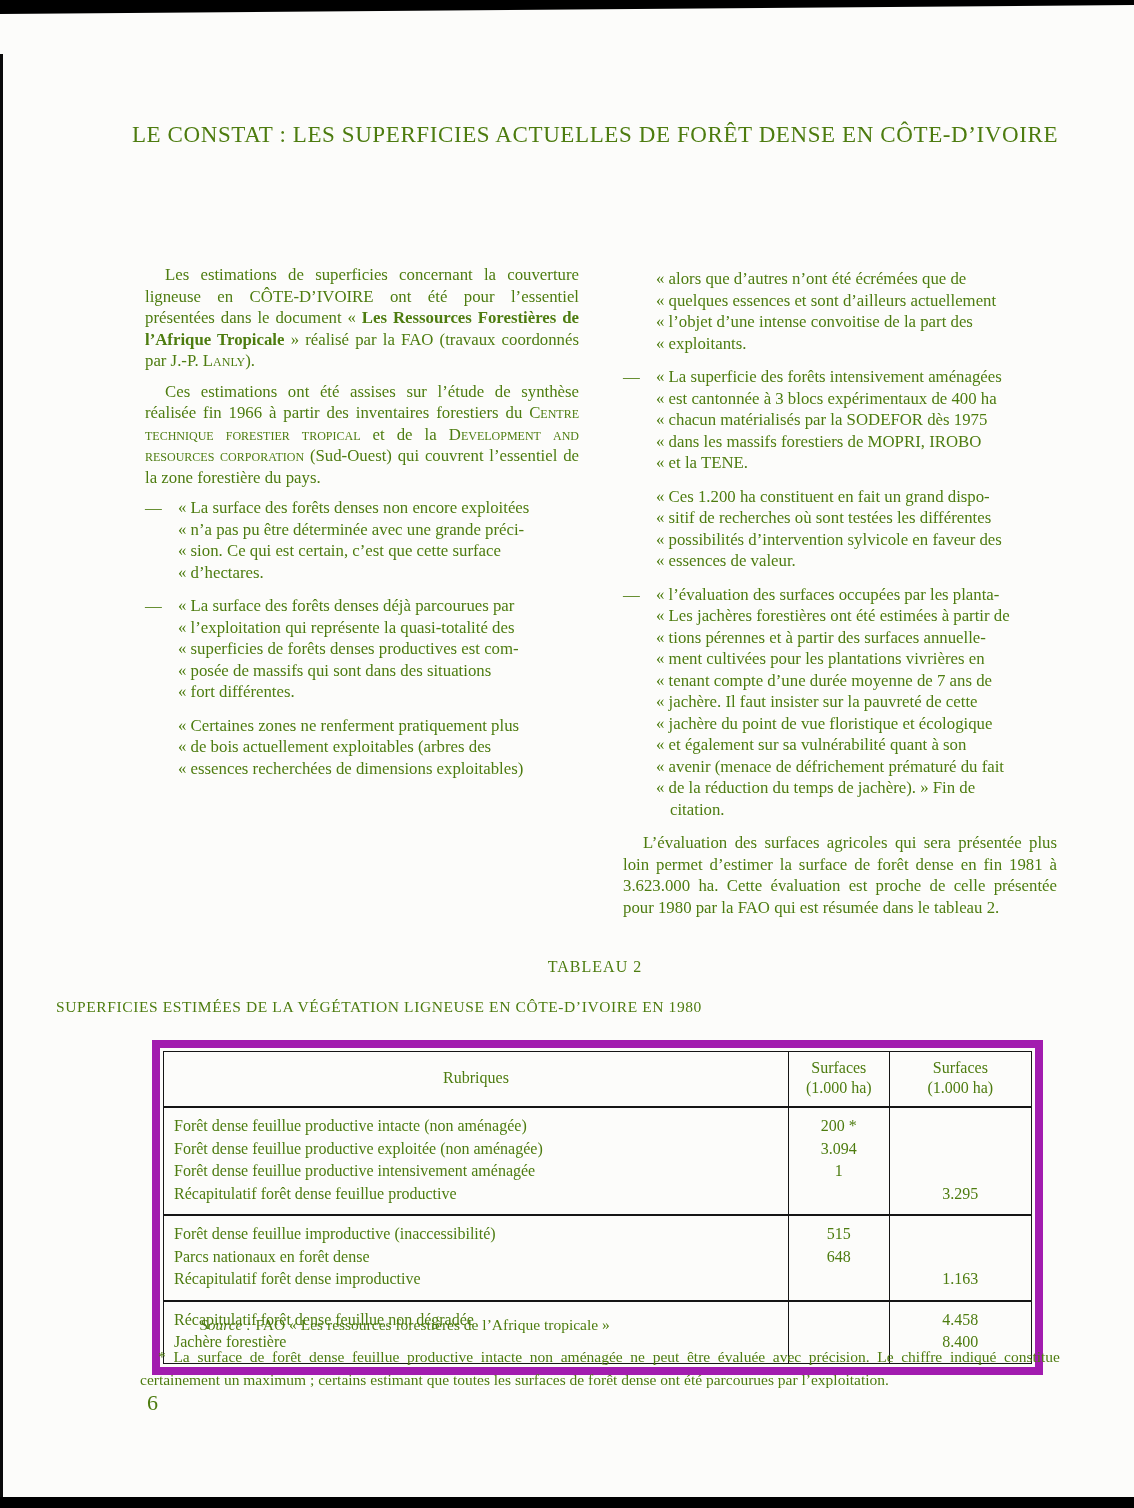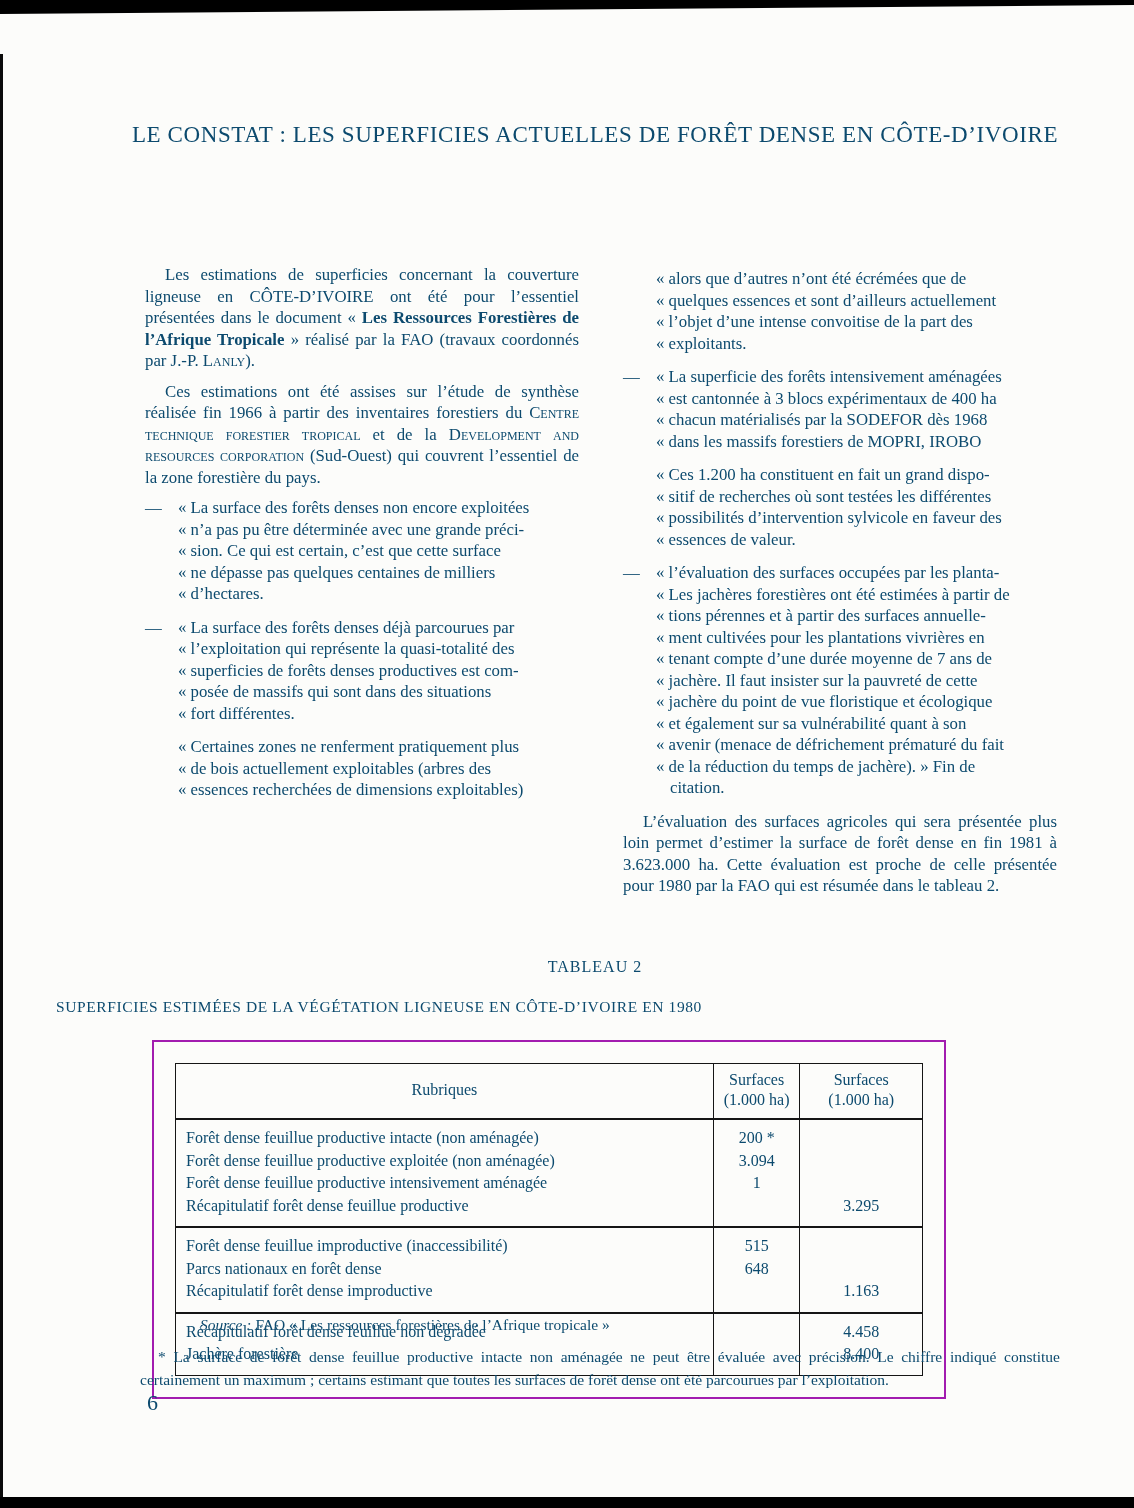--- a/index.html
+++ b/index.html
@@ -1,21 +1,21 @@
 <!DOCTYPE html>
 <html lang="fr"><head>
 <meta charset="utf-8">
 <style>
   html,body{margin:0;padding:0;background:#e8e8e6;}
   .page{
     position:relative;
     width:1134px;height:1508px;
     background:#fcfcfa;
     font-family:"Liberation Serif","DejaVu Serif",serif;
-    color:#0c4a6e;
+    color:#4d7c0f;
     overflow:hidden;
     margin:0 auto;
   }
   
   .scan-bar-top{position:absolute;top:0;left:0;width:100%;height:14px;background:#000;
     clip-path:polygon(0 0,100% 0,100% 36%,0 100%);}
   .scan-bar-left{position:absolute;top:54px;left:0;width:3px;height:1444px;background:#0b0b0b;}
   .scan-bar-bottom{position:absolute;bottom:0;left:0;width:100%;height:11px;background:#000;}
 
   .title{position:absolute;top:122px;left:56px;width:1078px;margin:0;
@@ -31,22 +31,22 @@
   .qline{white-space:nowrap;}
   .qtail{padding-left:14px;}
   .sc{font-variant:small-caps;}
   .b{font-weight:bold;}
 
   .tcaption{position:absolute;top:958px;left:56px;width:1078px;
     text-align:center;font-size:16px;letter-spacing:1px;}
   .tsubcaption{position:absolute;top:998px;left:56px;width:1078px;
     text-align:left;font-size:15.5px;letter-spacing:.6px;}
 
-  .table-wrap{position:absolute;top:1040px;left:152px;width:794px;
-    border:2px solid #a21caf;padding:21px;box-sizing:border-box;}
+  .table-wrap{position:absolute;top:1040px;left:152px;width:891px;
+    border:8px solid #a21caf;padding:3px;box-sizing:border-box;}
   table{width:100%;border-collapse:collapse;border:1px solid #151515;font-size:16px;}
   th{font-weight:normal;text-align:center;vertical-align:middle;
     padding:6px 4px 8px 4px;border-bottom:2px solid #151515;line-height:20px;}
   th + th, td + td{border-left:1px solid #151515;}
   tbody{border-top:2px solid #151515;}
   tbody td{padding:0 10px;line-height:22.5px;vertical-align:top;}
   tbody td.val{text-align:center;padding:0 4px;}
   tbody tr:first-child td{padding-top:7px;}
   tbody tr:last-child td{padding-bottom:9px;}
 
@@ -68,21 +68,20 @@
 
   <div class="cols">
     <div class="col" id="col-left">
         <div class="para"><span>Les estimations de superficies concernant la couverture ligneuse en CÔTE-D’IVOIRE ont été pour l’essentiel présentées dans le document « </span><span class="b">Les Ressources Forestières de l’Afrique Tropicale</span><span> » réalisé par la FAO (travaux coordonnés par J.-P. </span><span class="sc">Lanly</span><span>).</span></div>
         <div class="para"><span>Ces estimations ont été assises sur l’étude de synthèse réalisée fin 1966 à partir des inventaires forestiers du </span><span class="sc">Centre technique forestier tropical</span><span> et de la </span><span class="sc">Development and resources corporation</span><span> (Sud-Ouest) qui couvrent l’essentiel de la zone forestière du pays.</span></div>
         <div class="quote">
           <span class="dash">—</span>
           <div class="qline">« La surface des forêts denses non encore exploitées</div>
           <div class="qline">« n’a pas pu être déterminée avec une grande préci-</div>
           <div class="qline">« sion. Ce qui est certain, c’est que cette surface</div>
-          <div class="qline">« ne dépasse pas quelques centaines de milliers</div>
           <div class="qline">« d’hectares.</div>
         </div>
         <div class="quote">
           <span class="dash">—</span>
           <div class="qline">« La surface des forêts denses déjà parcourues par</div>
           <div class="qline">« l’exploitation qui représente la quasi-totalité des</div>
           <div class="qline">« superficies de forêts denses productives est com-</div>
           <div class="qline">« posée de massifs qui sont dans des situations</div>
           <div class="qline">« fort différentes.</div>
         </div>
@@ -96,22 +95,23 @@
         <div class="quote">
           <div class="qline">« alors que d’autres n’ont été écrémées que de</div>
           <div class="qline">« quelques essences et sont d’ailleurs actuellement</div>
           <div class="qline">« l’objet d’une intense convoitise de la part des</div>
           <div class="qline">« exploitants.</div>
         </div>
         <div class="quote">
           <span class="dash">—</span>
           <div class="qline">« La superficie des forêts intensivement aménagées</div>
           <div class="qline">« est cantonnée à 3 blocs expérimentaux de 400 ha</div>
-          <div class="qline">« chacun matérialisés par la SODEFOR dès 1968</div>
+          <div class="qline">« chacun matérialisés par la SODEFOR dès 1975</div>
           <div class="qline">« dans les massifs forestiers de MOPRI, IROBO</div>
+          <div class="qline">« et la TENE.</div>
         </div>
         <div class="quote">
           <div class="qline">« Ces 1.200 ha constituent en fait un grand dispo-</div>
           <div class="qline">« sitif de recherches où sont testées les différentes</div>
           <div class="qline">« possibilités d’intervention sylvicole en faveur des</div>
           <div class="qline">« essences de valeur.</div>
         </div>
         <div class="quote">
           <span class="dash">—</span>
           <div class="qline">« l’évaluation des surfaces occupées par les planta-</div>

